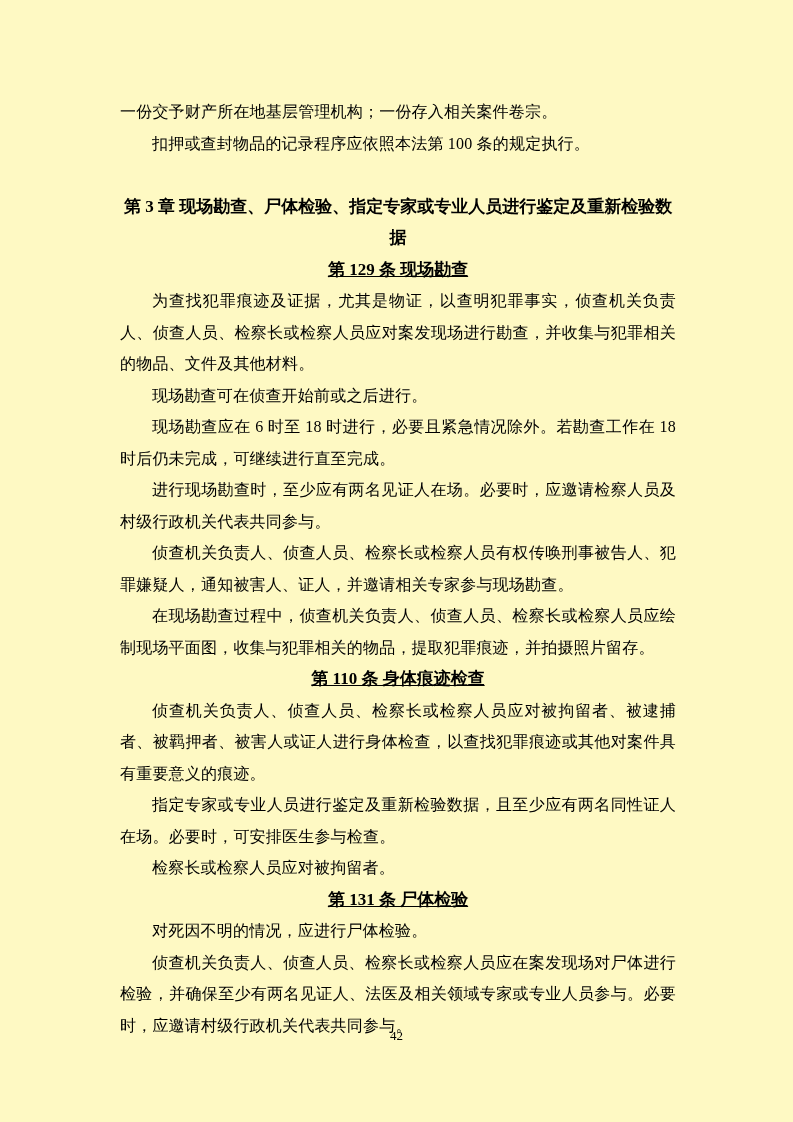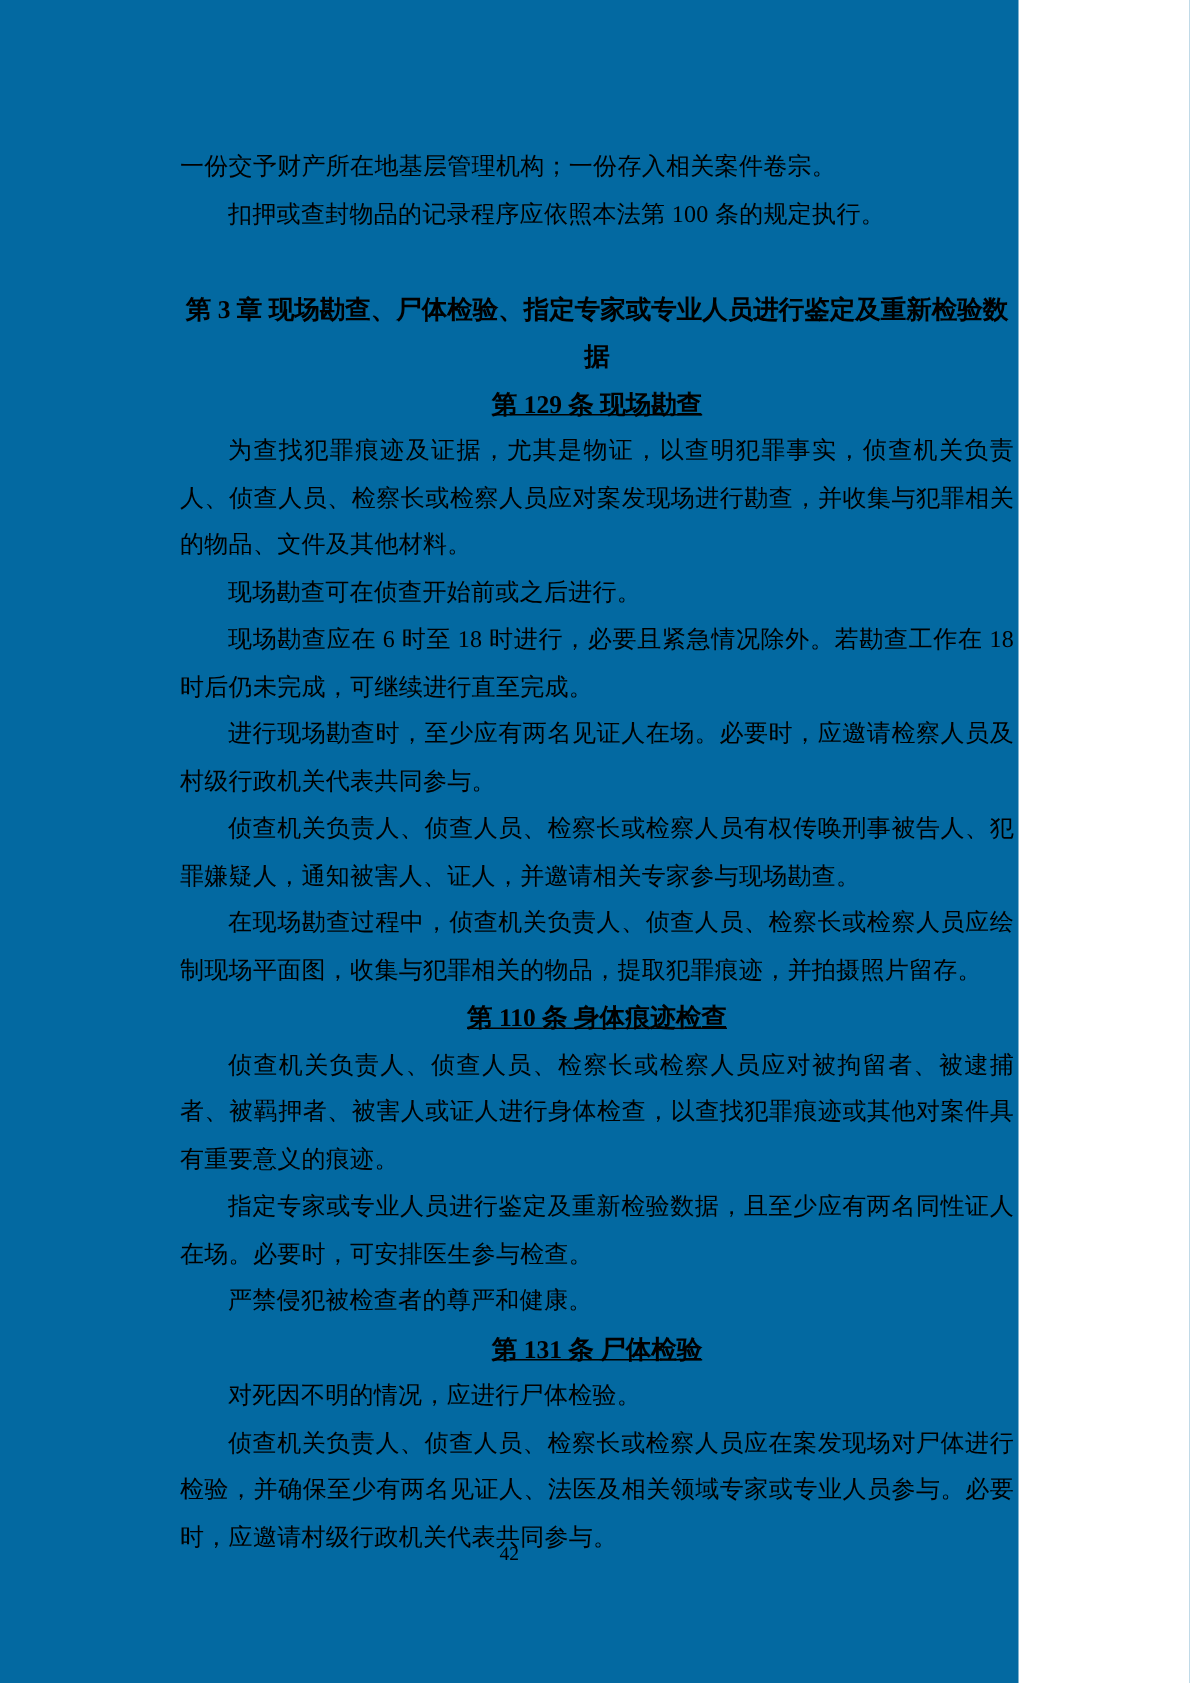--- a/index.html
+++ b/index.html
@@ -2,23 +2,23 @@
 <html><head>
 <meta charset="utf-8">
 <style>
   html, body {
     margin: 0;
     padding: 0;
     background: #ffffff;
   }
   .page {
     position: relative;
-    width: 679px;
+    width: 793px;
     height: 1122px;
-    background: #0369a1;
+    background: #fef9c3;
     color: #000000;
     font-family: "Liberation Serif", "DejaVu Serif", serif;
     overflow: hidden;
     box-sizing: border-box;
   }
   .content {
     position: absolute;
     top: 96px;
     left: 120px;
     width: 556px;
@@ -78,19 +78,19 @@
     <h3 class="article-heading">第 129 条 现场勘查</h3>
     <p class="para">为查找犯罪痕迹及证据，尤其是物证，以查明犯罪事实，侦查机关负责人、侦查人员、检察长或检察人员应对案发现场进行勘查，并收集与犯罪相关的物品、文件及其他材料。</p>
     <p class="para">现场勘查可在侦查开始前或之后进行。</p>
     <p class="para">现场勘查应在 6 时至 18 时进行，必要且紧急情况除外。若勘查工作在 18 时后仍未完成，可继续进行直至完成。</p>
     <p class="para">进行现场勘查时，至少应有两名见证人在场。必要时，应邀请检察人员及村级行政机关代表共同参与。</p>
     <p class="para">侦查机关负责人、侦查人员、检察长或检察人员有权传唤刑事被告人、犯罪嫌疑人，通知被害人、证人，并邀请相关专家参与现场勘查。</p>
     <p class="para">在现场勘查过程中，侦查机关负责人、侦查人员、检察长或检察人员应绘制现场平面图，收集与犯罪相关的物品，提取犯罪痕迹，并拍摄照片留存。</p>
     <h3 class="article-heading">第 110 条 身体痕迹检查</h3>
     <p class="para">侦查机关负责人、侦查人员、检察长或检察人员应对被拘留者、被逮捕者、被羁押者、被害人或证人进行身体检查，以查找犯罪痕迹或其他对案件具有重要意义的痕迹。</p>
     <p class="para">指定专家或专业人员进行鉴定及重新检验数据，且至少应有两名同性证人在场。必要时，可安排医生参与检查。</p>
-    <p class="para">严禁侵犯被检查者的尊严和健康。</p>
+    <p class="para">检察长或检察人员应对被拘留者。</p>
     <h3 class="article-heading">第 131 条 尸体检验</h3>
     <p class="para">对死因不明的情况，应进行尸体检验。</p>
     <p class="para">侦查机关负责人、侦查人员、检察长或检察人员应在案发现场对尸体进行检验，并确保至少有两名见证人、法医及相关领域专家或专业人员参与。必要时，应邀请村级行政机关代表共同参与。</p>
   </div>
   <div class="footer">42</div>
 </div>
 
 </body></html>

